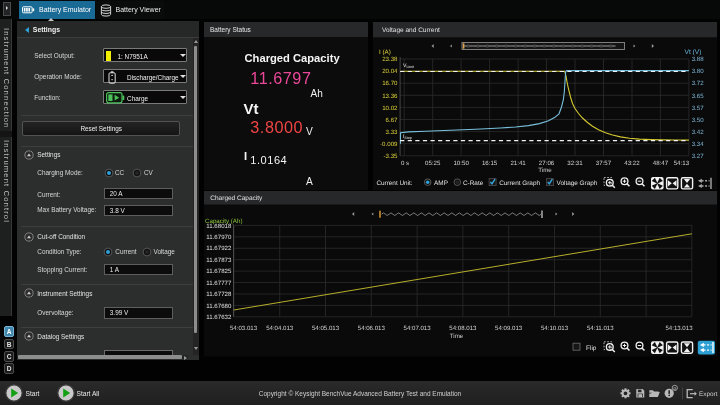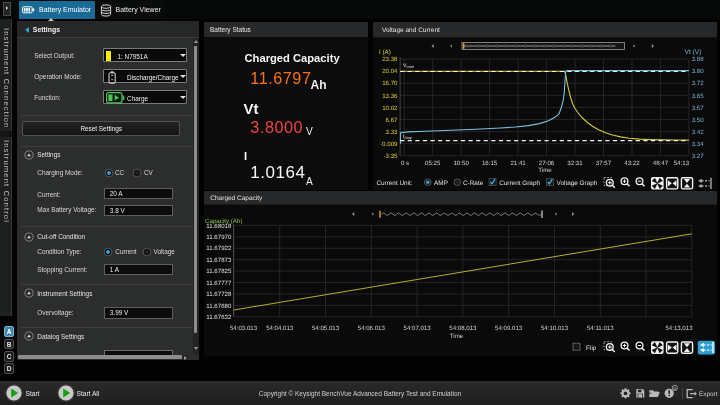--- a/index.html
+++ b/index.html
@@ -133,27 +133,27 @@
 <div class="abs" style="left:176.6px;top:19px;width:0;height:0;border-bottom:3px solid #999;border-left:2.6px solid transparent;border-right:2.6px solid transparent;"></div>
 <div class="abs" style="left:176.6px;top:325.5px;width:0;height:0;border-top:3px solid #999;border-left:2.6px solid transparent;border-right:2.6px solid transparent;"></div>
 <div class="abs" style="left:0;top:334px;width:171px;height:4px;background:#242424;"></div>
 <div class="abs" style="left:0.5px;top:334.4px;width:164px;height:3.2px;background:#8d8d8d;border-radius:1px;"></div>
 <div class="abs" style="left:166.8px;top:334.5px;width:0;height:0;border-left:3px solid #999;border-top:2.6px solid transparent;border-bottom:2.6px solid transparent;"></div>
 </div>
 <div class="abs" style="left:203.5px;top:22px;width:164.5px;height:168px;background:#0c0c0c;">
 <div class="abs" style="left:0;top:0;width:164.5px;height:15.3px;background:#27282a;"></div>
 <div class="abs" style="left:6.5px;top:4.2px;font-size:6.5px;color:#e5e5e5;font-weight:normal;white-space:nowrap;">Battery Status</div>
 <div class="abs" style="left:41px;top:29.9px;font-size:11.2px;color:#f5f5f5;font-weight:bold;white-space:nowrap;">Charged Capacity</div>
-<div class="abs" style="left:46.8px;top:47.1px;font-size:16.2px;color:#f97316;font-weight:normal;white-space:nowrap;letter-spacing:0.55px;">11.6797</div>
-<div class="abs" style="left:107.1px;top:56px;font-size:12px;color:#f0f0f0;font-weight:bold;white-space:nowrap;">Ah</div>
+<div class="abs" style="left:46.8px;top:47.1px;font-size:16.2px;color:#ec4899;font-weight:normal;white-space:nowrap;letter-spacing:0.55px;">11.6797</div>
+<div class="abs" style="left:107.1px;top:66px;font-size:10px;color:#f0f0f0;font-weight:normal;white-space:nowrap;">Ah</div>
 <div class="abs" style="left:40px;top:77.8px;font-size:15px;color:#f5f5f5;font-weight:bold;white-space:nowrap;">Vt</div>
 <div class="abs" style="left:46.8px;top:96.2px;font-size:16.2px;color:#ef4444;font-weight:normal;white-space:nowrap;letter-spacing:0.55px;">3.8000</div>
 <div class="abs" style="left:102.5px;top:103.6px;font-size:10.2px;color:#f0f0f0;font-weight:normal;white-space:nowrap;">V</div>
 <div class="abs" style="left:40.5px;top:128px;font-size:11.2px;color:#f5f5f5;font-weight:bold;white-space:nowrap;">I</div>
-<div class="abs" style="left:46.8px;top:141px;font-size:17px;color:#f5f5f5;font-weight:normal;white-space:nowrap;letter-spacing:0.55px;">1.0164</div>
+<div class="abs" style="left:46.8px;top:132px;font-size:11px;color:#f5f5f5;font-weight:normal;white-space:nowrap;letter-spacing:0.55px;">1.0164</div>
 <div class="abs" style="left:102.5px;top:153.8px;font-size:10.2px;color:#f0f0f0;font-weight:normal;white-space:nowrap;">A</div>
 </div>
 <svg class="abs" style="left:372.5px;top:22px;" width="344.5" height="168" viewBox="372.5 22 344.5 168">
 <rect x="372.5" y="22" width="344.5" height="168" fill="#0a0a0a"></rect>
 <rect x="372.5" y="22" width="344.5" height="15.3" fill="#27282a"></rect>
 <text x="381.5" y="32.3" font-size="6.5" fill="#e5e5e5" text-anchor="start" font-weight="normal" font-family="Liberation Sans, sans-serif">Voltage and Current</text>
     <path d="M431,46 l2.2,-1.9800000000000002 v3.9600000000000004 Z" fill="#9a9a9a"></path>
     <path d="M449.5,46 l1.8,-1.62 v3.24 Z" fill="#9a9a9a"></path>
     <rect x="461.5" y="42.5" width="162.5" height="7" fill="#141414" stroke="#8a8a8a" stroke-width="0.9"></rect>
 <rect x="462.3" y="43.3" width="1.6" height="5.4" fill="#e8a33d"></rect>

